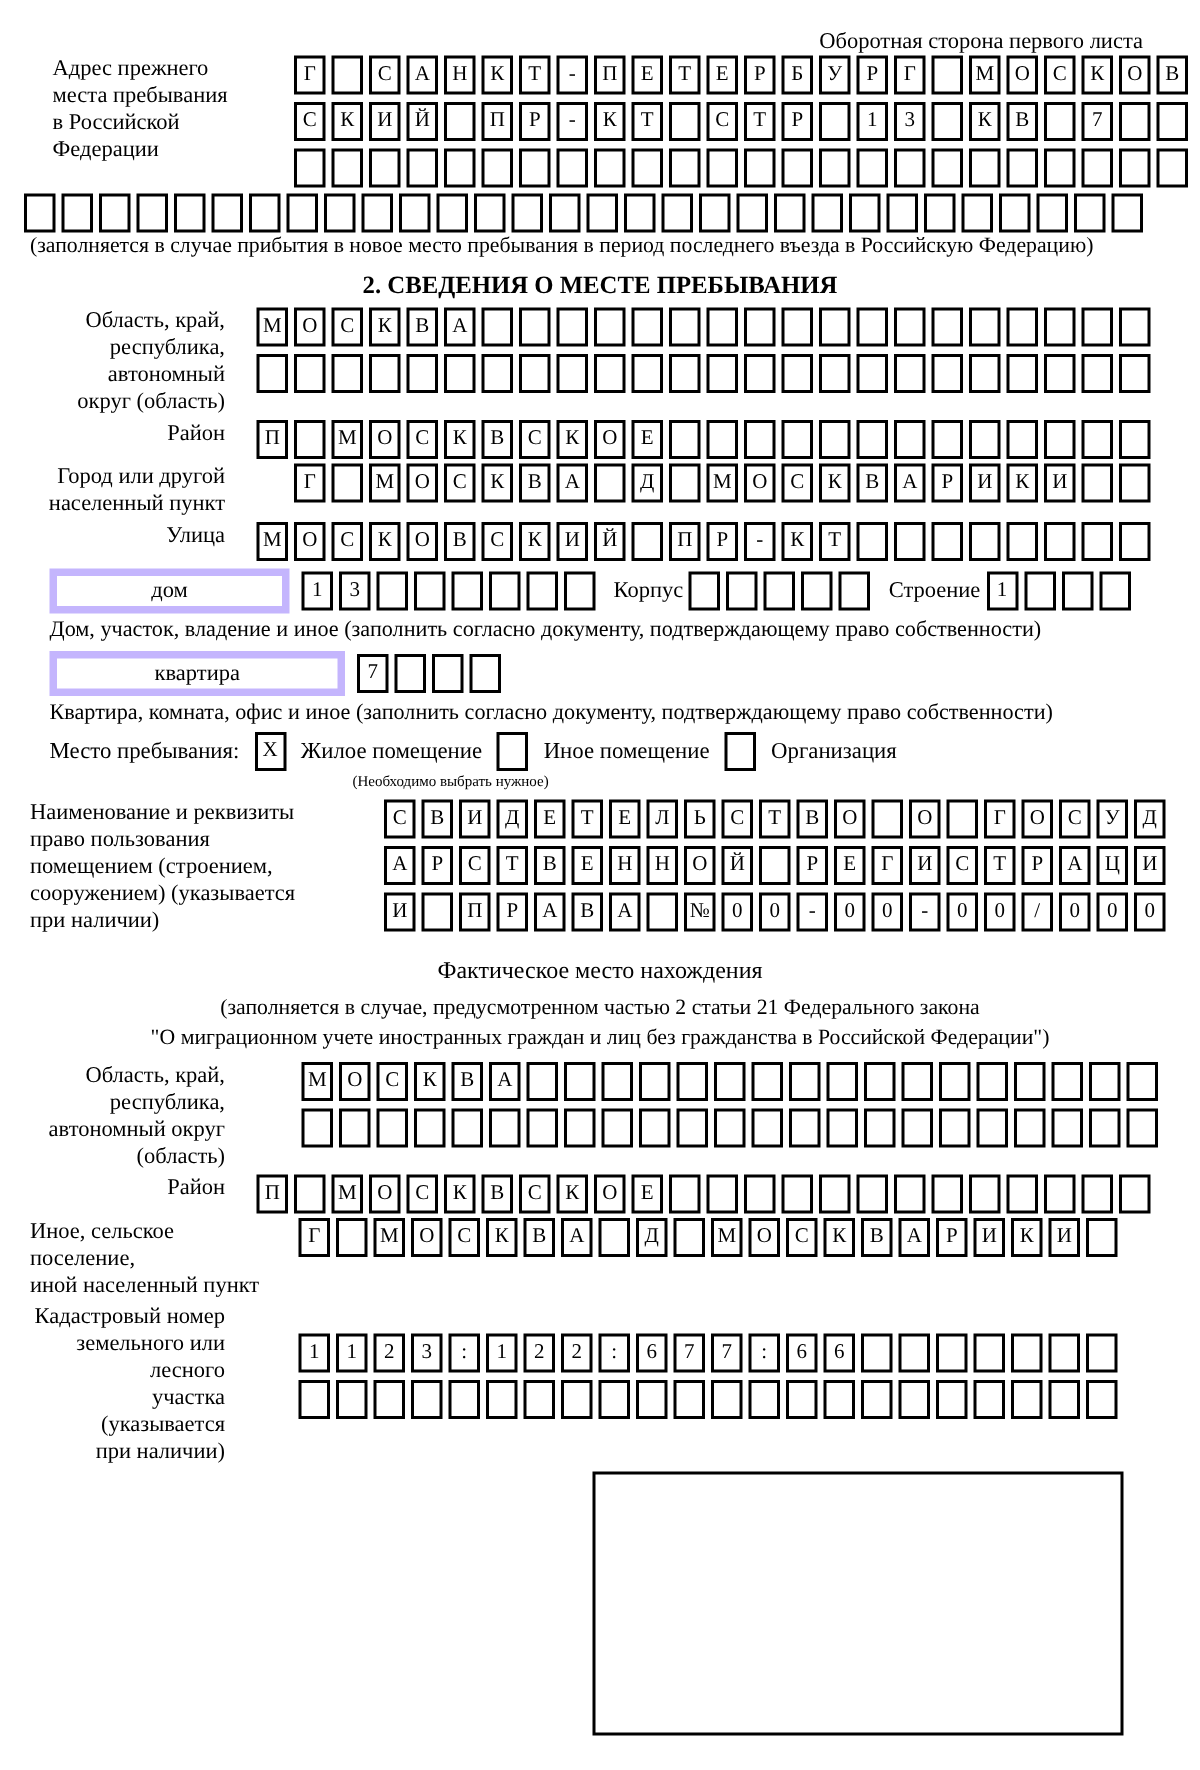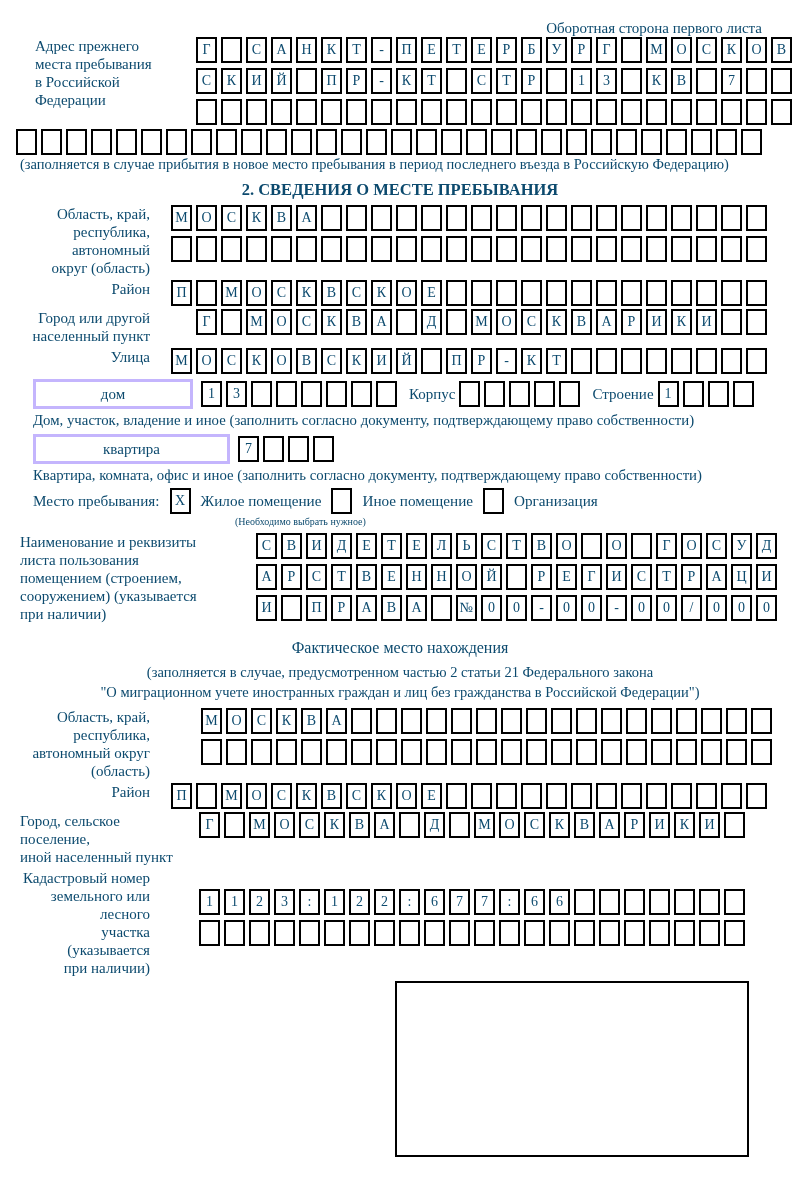--- a/index.html
+++ b/index.html
@@ -1,18 +1,18 @@
 <!DOCTYPE html>
 <html><head>
 <meta charset="utf-8">
 <style>
   html,body{margin:0;padding:0;background:#fff;}
   .page{
     position:relative;width:800px;height:1180px;box-sizing:border-box;
-    background:#fff;color:#0c4a6e;padding:6px 20px;overflow:hidden;
+    background:#fff;color:#000000;padding:6px 20px;overflow:hidden;
     font-family:"Liberation Serif","DejaVu Serif",serif;
   }
   .side-note{margin-top:14px;margin-right:18px;text-align:right;font-size:15px;}
   .field{display:flex;margin-bottom:3px;gap:21px;}
   .flabel{flex:none;font-size:15px;line-height:1.2;}
   .w130{width:130px;text-align:right;} .w158{width:158px;}
   .prevlabel{margin-left:15px;width:140px;}
   .doclabel{width:215px;}
   .rows{display:flex;flex-direction:column;gap:5px;}
   .brow{display:flex;gap:4px;flex:none;}
@@ -20,21 +20,21 @@
     box-sizing:border-box;flex:none;width:21px;height:26px;border:2px solid #000;
     display:inline-flex;align-items:center;justify-content:center;
     font-size:14px;line-height:1;background:#fff;
   }
   .overflow-row{margin-top:4px;margin-left:-4px;}
   .caption{font-size:14.5px;line-height:1.25;}
   .center{text-align:left;}
   .section-title{margin:7px 0 5px 0;text-align:center;font-size:16.5px;font-weight:bold;}
   .ml25{margin-left:25px;} .ml28{margin-left:28px;} .ml30{margin-left:30px;}
   .house-row{display:flex;align-items:center;margin:5px 0 3px 13px;}
-  .wide-box{box-sizing:border-box;flex:none;height:30px;border:3px solid #c4b5fd;
+  .wide-box{box-sizing:border-box;flex:none;height:30px;border:5px solid #c4b5fd;
     display:flex;align-items:center;justify-content:center;font-size:15px;}
   .dom-box{width:160px;margin-right:8px;}
   .kv-box{width:197px;margin-right:8px;}
   .inline-label{font-size:15px;margin:0 4px 0 12px;flex:none;}
   .sub-caption{margin-left:13px;font-size:14.8px;margin-bottom:4px;}
   .place-row{display:flex;align-items:center;margin:4px 0 2px 13px;font-size:15.2px;}
   .place-row .plabel{flex:none;}
   .place-row .cell{margin:0 10px;}
   .choose-note{margin-left:215px;font-size:10px;margin-bottom:6px;}
   .doc-field{margin-top:4px;}
@@ -377,21 +377,21 @@
     <span class="cell"></span>
     <span class="plabel">Иное помещение</span>
     <span class="cell"></span>
     <span class="plabel">Организация</span>
   </div>
   <div class="choose-note">(Необходимо выбрать нужное)</div>
 
   <div class="field doc-field">
     <div class="flabel doclabel">
       <div>Наименование и реквизиты</div>
-      <div>листа пользования</div>
+      <div>право пользования</div>
       <div>помещением (строением,</div>
       <div>сооружением) (указывается</div>
       <div>при наличии)</div>
     </div>
     <div class="rows">
       <div class="brow">
           <span class="cell">С</span>
           <span class="cell">В</span>
           <span class="cell">И</span>
           <span class="cell">Д</span>
@@ -554,21 +554,21 @@
         <span class="cell"></span>
         <span class="cell"></span>
         <span class="cell"></span>
         <span class="cell"></span>
         <span class="cell"></span>
       </div>
   </div>
 
   <div class="field">
     <div class="flabel w158">
-      <div>Город, сельское поселение,</div>
+      <div>Иное, сельское поселение,</div>
       <div>иной населенный пункт</div>
     </div>
     <div class="brow" style="align-self:flex-start">
         <span class="cell">Г</span>
         <span class="cell"></span>
         <span class="cell">М</span>
         <span class="cell">О</span>
         <span class="cell">С</span>
         <span class="cell">К</span>
         <span class="cell">В</span>

